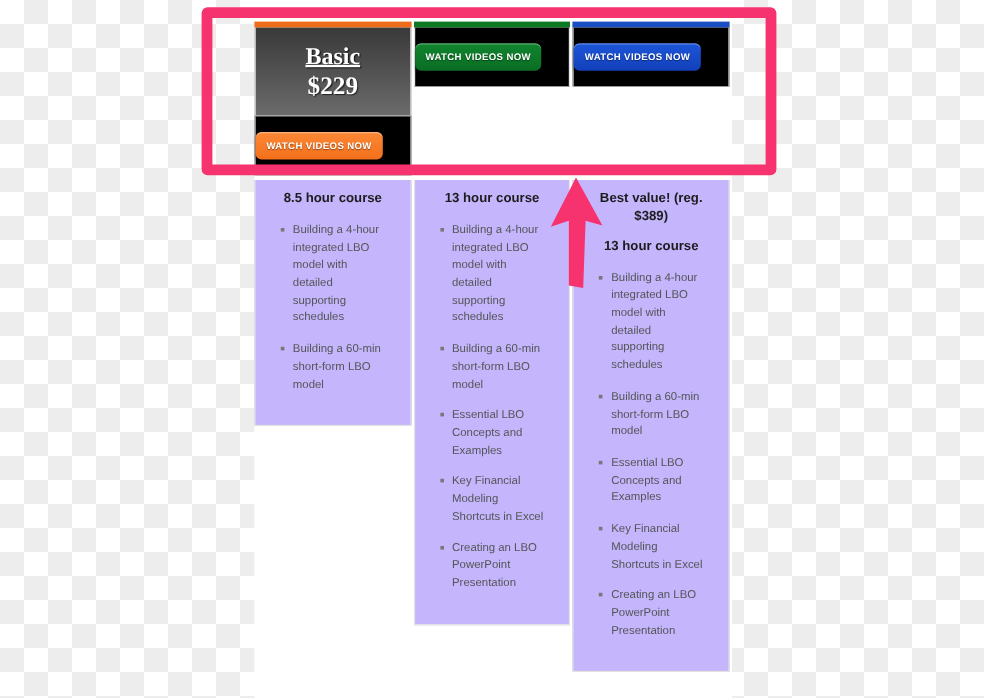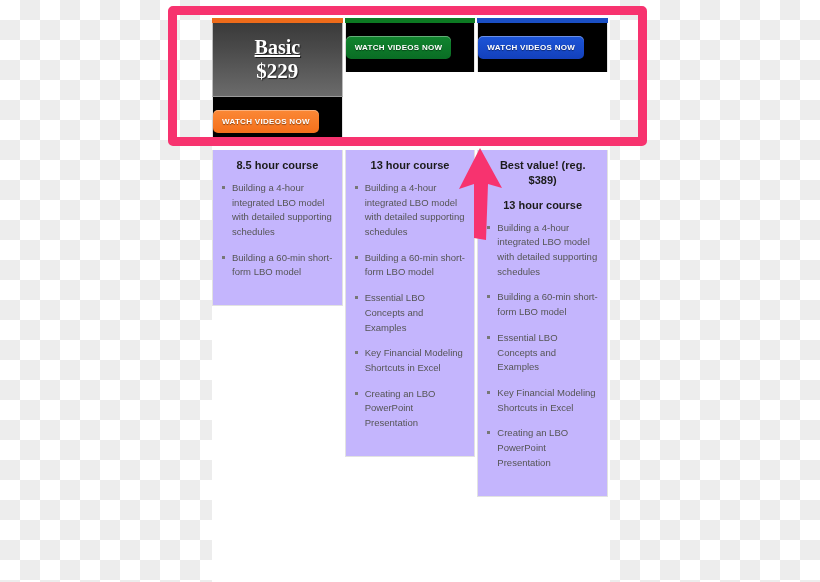--- a/index.html
+++ b/index.html
@@ -139,21 +139,21 @@
   .col-banner {
     font-size: 11px;
     font-weight: bold;
     color: #1c1c1c;
     text-align: center;
     line-height: 1.35;
     margin: 2px 0 10px 0;
   }
   ul.features {
     list-style: none;
-    margin: 0;
+    margin: 12px;
     padding: 0;
   }
   ul.features li {
     position: relative;
     padding-left: 11px;
     margin-bottom: 11px;
     font-size: 9.5px;
     line-height: 1.55;
     color: #555555;
   }

